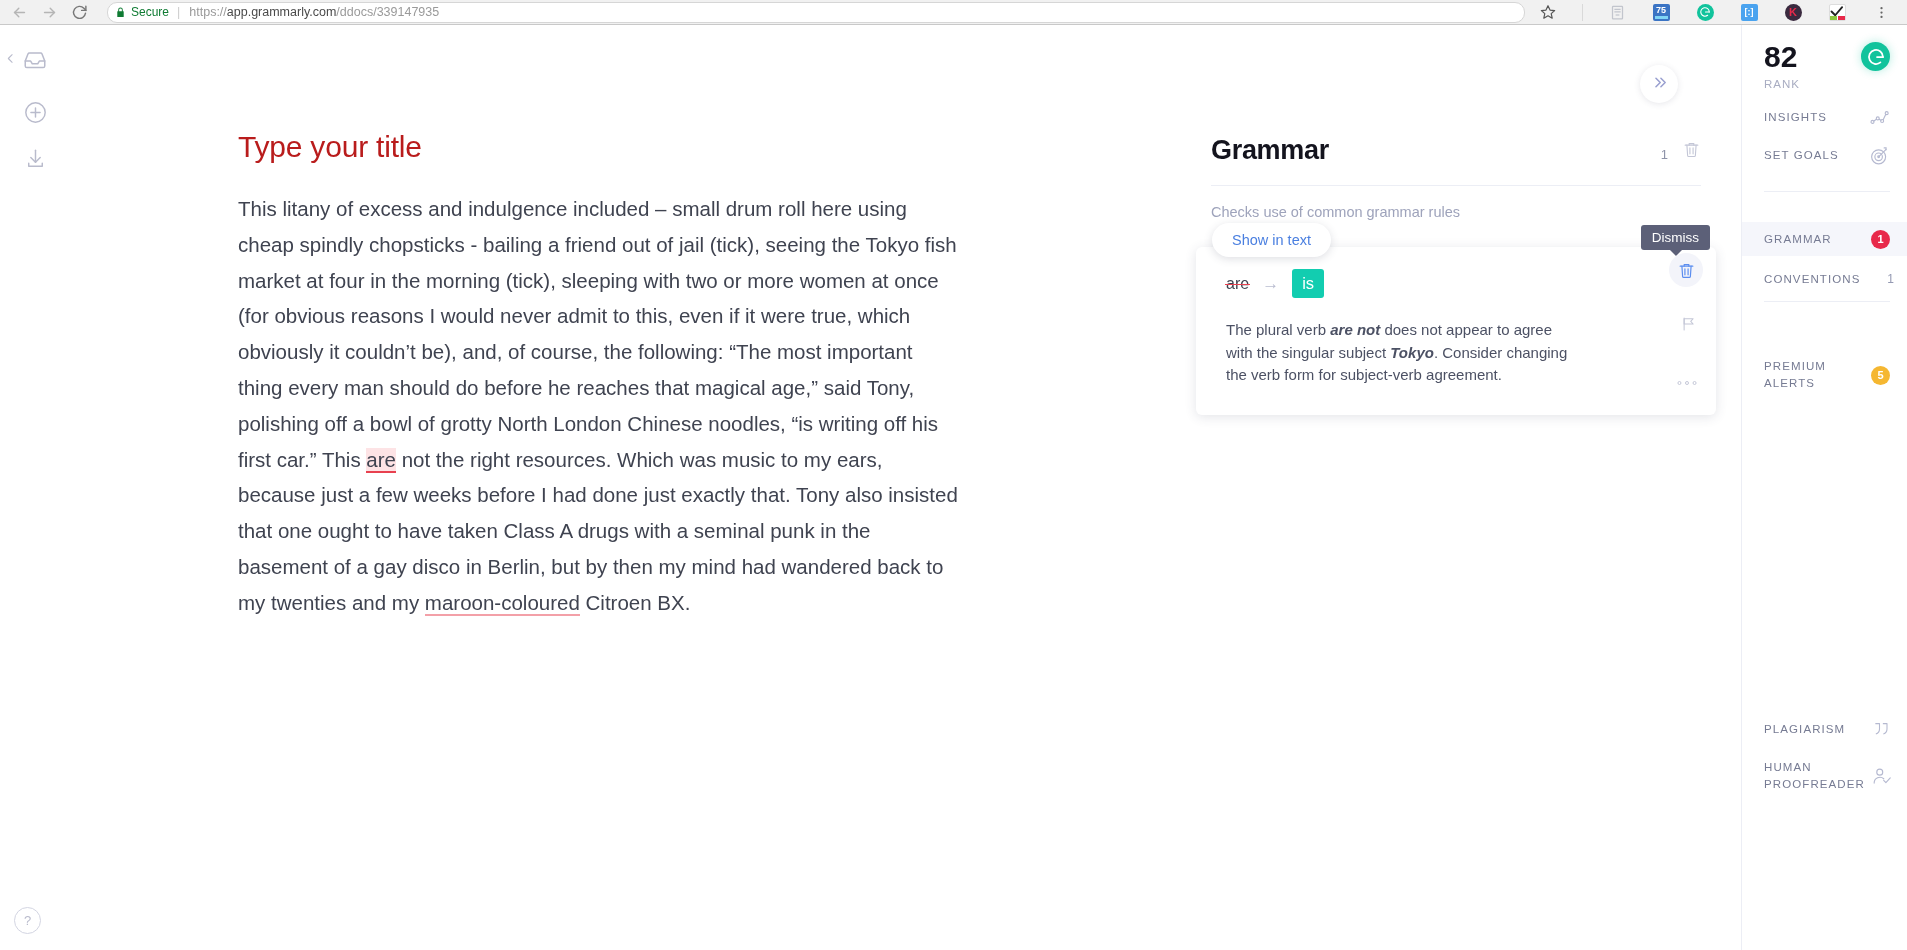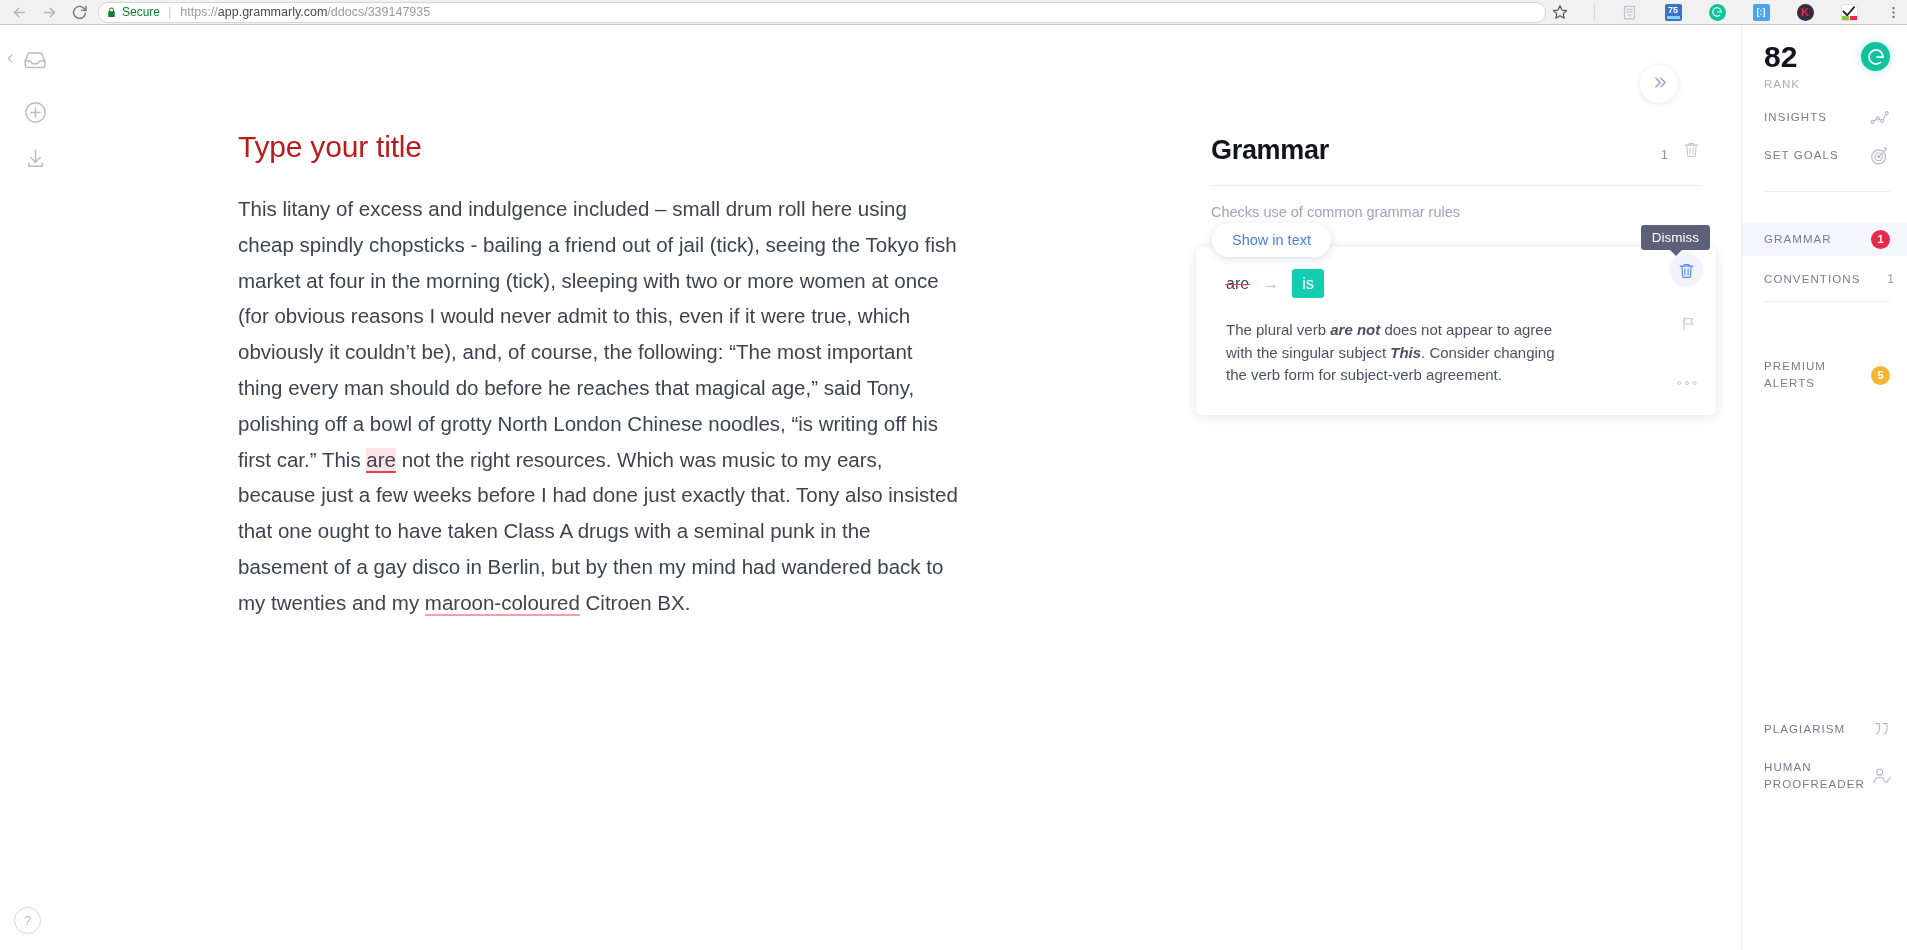--- a/index.html
+++ b/index.html
@@ -19,31 +19,31 @@
     display: flex; align-items: center;
   }
   .nav-btns { display: flex; align-items: center; gap: 4px; padding: 0 6px; }
   .nav-btn {
     width: 26px; height: 24px;
     display: flex; align-items: center; justify-content: center;
     color: #b5b5b5;
   }
   .nav-btn svg { display: block; }
   #omnibox {
-    flex: 1; height: 21px; margin: 0 0;
+    flex: 1; height: 21px; margin: 0 9px;
     background: #ffffff; border: 1px solid #d6d6d6; border-radius: 10px;
     display: flex; align-items: center; padding: 0 7px;
     font-size: 12.5px;
   }
   .lock-icon { margin-right: 5px; display: flex; align-items: center; }
   .secure-label { color: #0f7b33; font-size: 12px; margin-right: 8px; }
   .omni-sep { color: #ccc; margin-right: 9px; }
   .url-text { color: #4a4a4a; font-size: 12.5px; white-space: nowrap; }
   .url-text .dim { color: #9a9a9a; }
-  .chrome-right { display: flex; align-items: center; gap: 16px; padding-right: 0; }
+  .chrome-right { display: flex; align-items: center; gap: 16px; padding-right: 12px; }
   .star-btn, .ext-btn, .menu-btn {
     width: 28px; height: 24px;
     display: flex; align-items: center; justify-content: center;
   }
   .ext-icon { width: 17px; height: 17px; border-radius: 2px; display:block; }
   .chrome-divider { width: 1px; height: 17px; background: #d9d9d9; margin: 0 4px; }
 
   
   #page {
     position: absolute; top: 25px; left: 0;
@@ -457,21 +457,21 @@
     <div id="card">
       <div id="show-in-text">Show in text</div>
 
       <div id="replacement-row">
         <span class="orig-word">are</span>
         <span class="arrow-glyph">→</span>
         <span class="new-word">is</span>
       </div>
 
       <div id="explanation">
-        <span>The plural verb </span><b>are not</b><span> does not appear to agree with the singular subject </span><b>This</b><span>. Consider changing the verb form for subject-verb agreement.</span>
+        <span>The plural verb </span><b>are not</b><span> does not appear to agree with the singular subject </span><b>Tokyo</b><span>. Consider changing the verb form for subject-verb agreement.</span>
       </div>
 
       <div id="dismiss-tooltip">Dismiss</div>
 
       <div id="dismiss-btn">
         <svg width="19" height="19" viewBox="0 0 24 24" fill="none" stroke="currentColor" stroke-width="1.5" stroke-linecap="round" stroke-linejoin="round">
             <polyline points="4 6.5 20 6.5"></polyline>
             <path d="M9 6.5V4.6h6V6.5"></path>
             <path d="M6.2 6.5l.9 13a1.4 1.4 0 0 0 1.4 1.3h7a1.4 1.4 0 0 0 1.4-1.3l.9-13"></path>
             <line x1="10" y1="10" x2="10" y2="17.5"></line>

